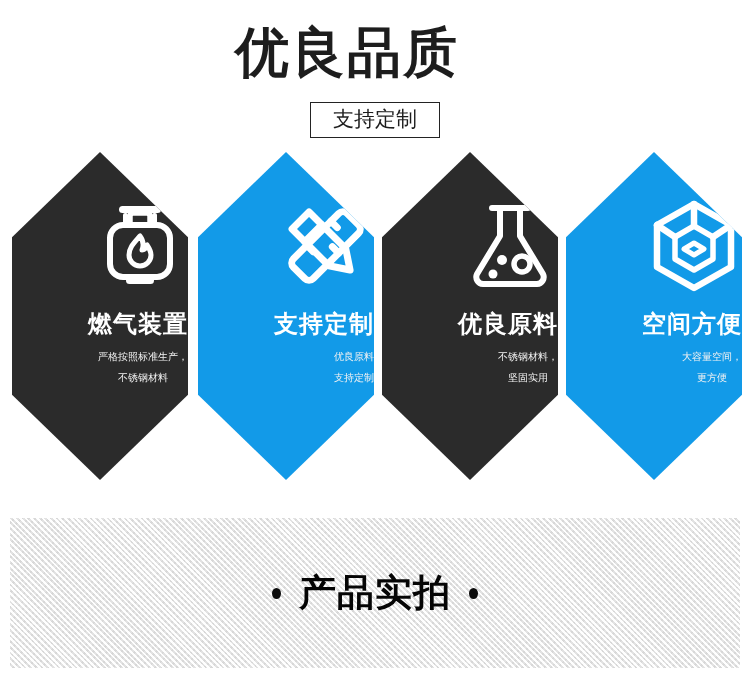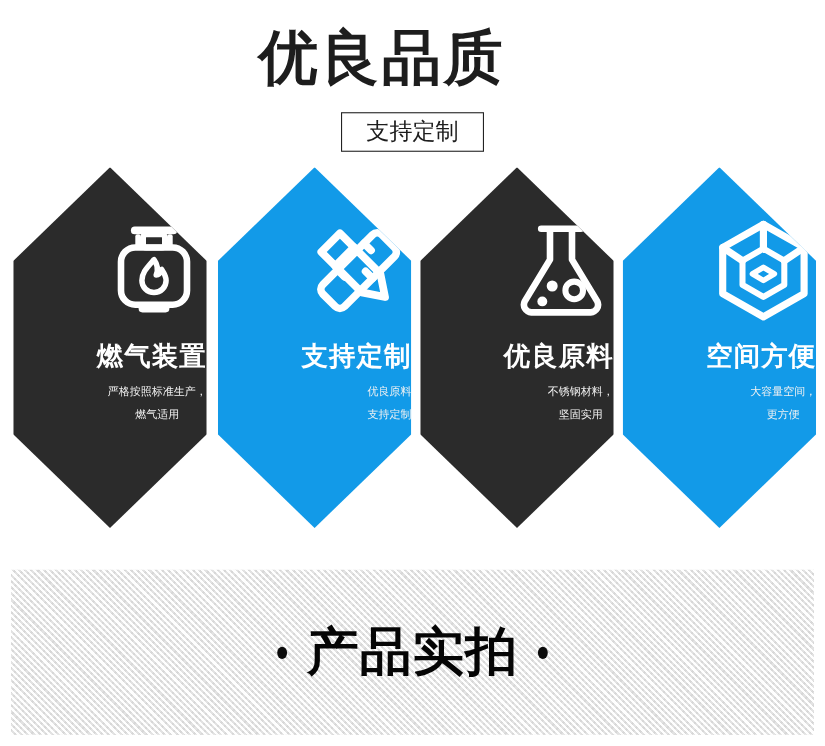--- a/index.html
+++ b/index.html
@@ -88,21 +88,21 @@
   }
   .banner-cn-row {
     display:flex; align-items:center; justify-content:center;
     gap:18px;
   }
   .banner-dot {
     width:9px; height:11px; border-radius:50%;
     background:#0b0b0b; flex:none;
   }
   .banner-cn {
-    font-size:47px; line-height:54px;
+    font-size:37px; line-height:54px;
     font-weight:700; color:#050505;
     letter-spacing:1px;
     font-family:"DejaVu Sans","Liberation Sans",sans-serif;
     text-align:center;
   }
   .banner-en {
     margin-top:7px;
     font-size:23px; line-height:27px;
     font-weight:400;
     color:#6b9bc4;
@@ -130,21 +130,21 @@
           <rect x="31" y="15" width="5" height="12" rx="2" fill="#ffffff" stroke="none"></rect>
           <rect x="60" y="15" width="5" height="12" rx="2" fill="#ffffff" stroke="none"></rect>
           <rect x="18" y="27" width="60" height="52" rx="13"></rect>
           <rect x="34" y="79" width="28" height="7" rx="3.5" fill="#ffffff" stroke="none"></rect>
           <path d="M48 38c-7 8-11 12-11 19a11 11 0 0 0 22 0c0-4-2-7-4-10-1 3-3 5-5 5 2-5 1-10-2-14z" stroke-width="5"></path>
         </svg>
       </div>
       <div class="card-title">燃气装置</div>
       <div class="card-desc">
         <span>严格按照标准生产，</span><br>
-        <span>燃气适用</span>
+        <span>不锈钢材料</span>
       </div>
     </div>
 
     <div class="card blue card-2">
       <div class="card-icon">
         <svg viewBox="0 0 96 96" fill="none" stroke="#ffffff" stroke-width="7" stroke-linecap="round" stroke-linejoin="round">
           <g transform="rotate(45 48 48)">
             <path d="M48 6 L62 20 L62 74 L48 90 L34 74 L34 20 Z" opacity="0"></path>
           </g>
 

